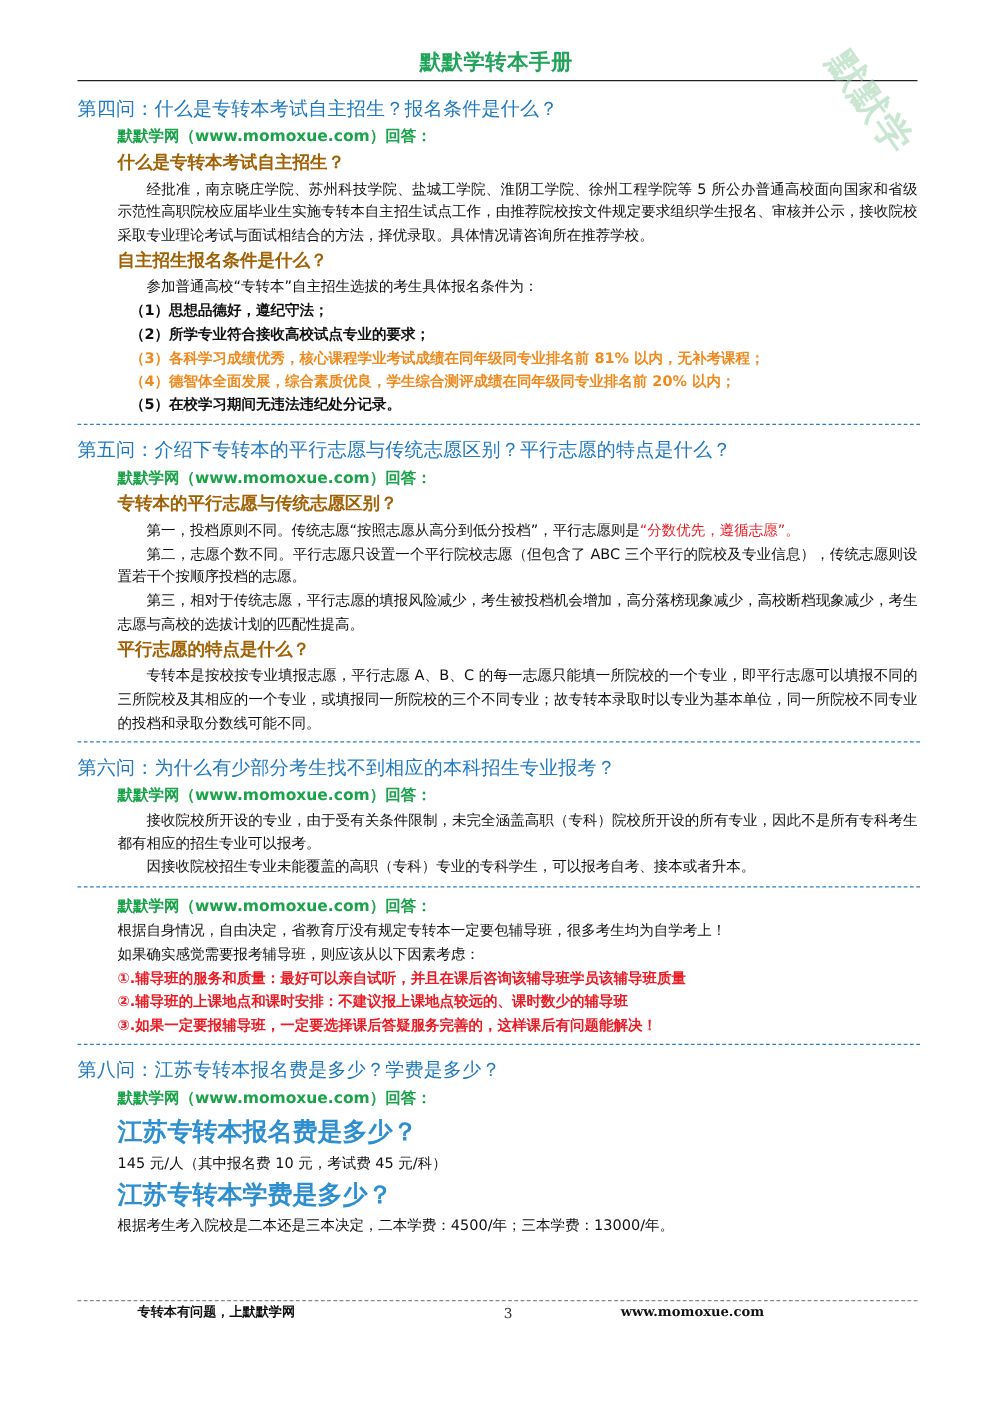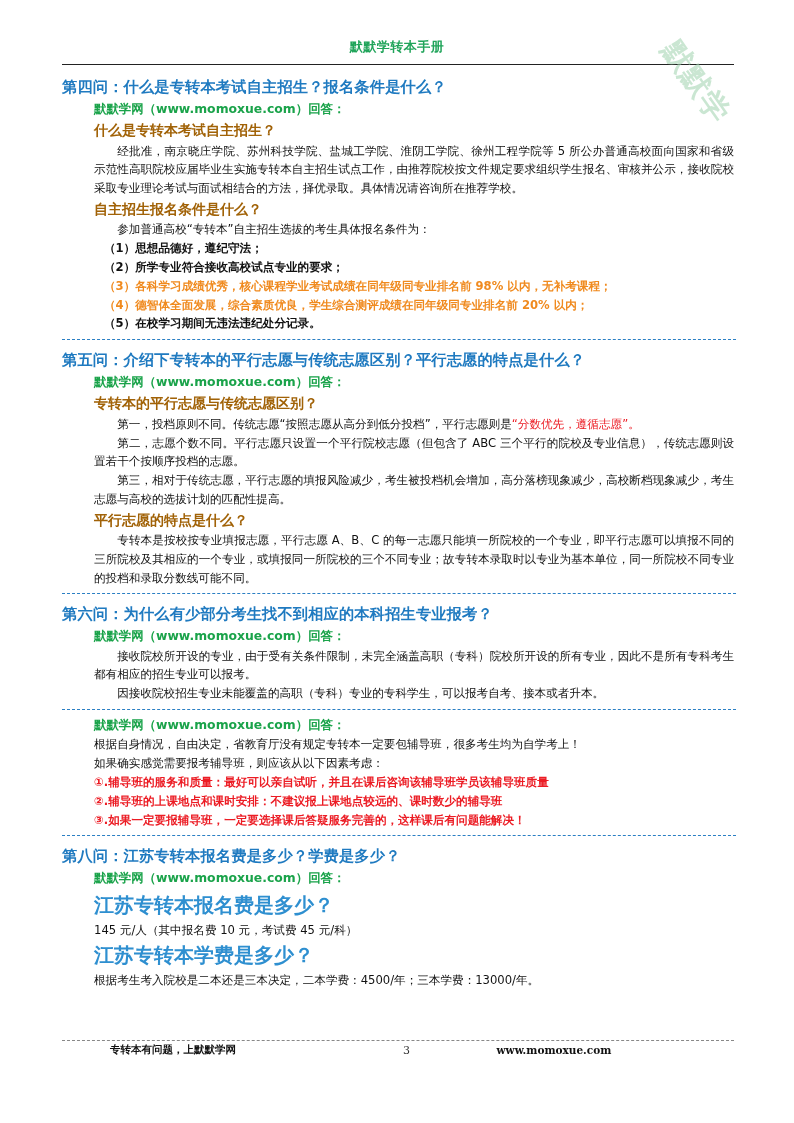--- a/index.html
+++ b/index.html
@@ -47,21 +47,21 @@
 
   
   .doc-header {
     position: absolute;
     top: 38px;
     left: 60px;
     width: 674px;
     text-align: center;
   }
   .doc-header .htitle {
-    font-size: 13px;
+    font-size: 17px;
     font-weight: bold;
     color: #20a45a;
     letter-spacing: .5px;
   }
   .header-rule {
     position: absolute;
     top: 64px;
     left: 62px;
     width: 672px;
     border-top: 1.4px solid #222;
@@ -73,21 +73,21 @@
     top: 72px;
     left: 62px;
     width: 674px;
   }
 
   .qblock { margin-bottom: 0px; }
 
   .qhead {
     color: #1f7ac0;
     font-size: 15.2px;
-    font-weight: bold;
+    font-weight: normal;
     letter-spacing: .2px;
     line-height: 1.5;
     padding-top: 4px;
     white-space: nowrap;
   }
   .site-answer {
     color: #1aa34a;
     font-size: 12.4px;
     font-weight: bold;
     margin-left: 32px;
@@ -198,21 +198,21 @@
 
     <div class="qblock">
       <div class="qhead">第四问：什么是专转本考试自主招生？报名条件是什么？</div>
       <div class="site-answer">默默学网（www.momoxue.com）回答：</div>
       <div class="subhead-red">什么是专转本考试自主招生？</div>
       <div class="para indent">经批准，南京晓庄学院、苏州科技学院、盐城工学院、淮阴工学院、徐州工程学院等 5 所公办普通高校面向国家和省级示范性高职院校应届毕业生实施专转本自主招生试点工作，由推荐院校按文件规定要求组织学生报名、审核并公示，接收院校采取专业理论考试与面试相结合的方法，择优录取。具体情况请咨询所在推荐学校。</div>
       <div class="subhead-red">自主招生报名条件是什么？</div>
       <div class="para indent">参加普通高校“专转本”自主招生选拔的考生具体报名条件为：</div>
       <div class="listline">（1）思想品德好，遵纪守法；</div>
       <div class="listline">（2）所学专业符合接收高校试点专业的要求；</div>
-      <div class="listline orange">（3）各科学习成绩优秀，核心课程学业考试成绩在同年级同专业排名前 98% 以内，无补考课程；</div>
+      <div class="listline orange">（3）各科学习成绩优秀，核心课程学业考试成绩在同年级同专业排名前 81% 以内，无补考课程；</div>
       <div class="listline orange">（4）德智体全面发展，综合素质优良，学生综合测评成绩在同年级同专业排名前 20% 以内；</div>
       <div class="listline">（5）在校学习期间无违法违纪处分记录。</div>
     </div>
 
     <div class="divider"></div>
 
     <div class="qblock">
       <div class="qhead">第五问：介绍下专转本的平行志愿与传统志愿区别？平行志愿的特点是什么？</div>
       <div class="site-answer">默默学网（www.momoxue.com）回答：</div>
       <div class="subhead-red">专转本的平行志愿与传统志愿区别？</div>

